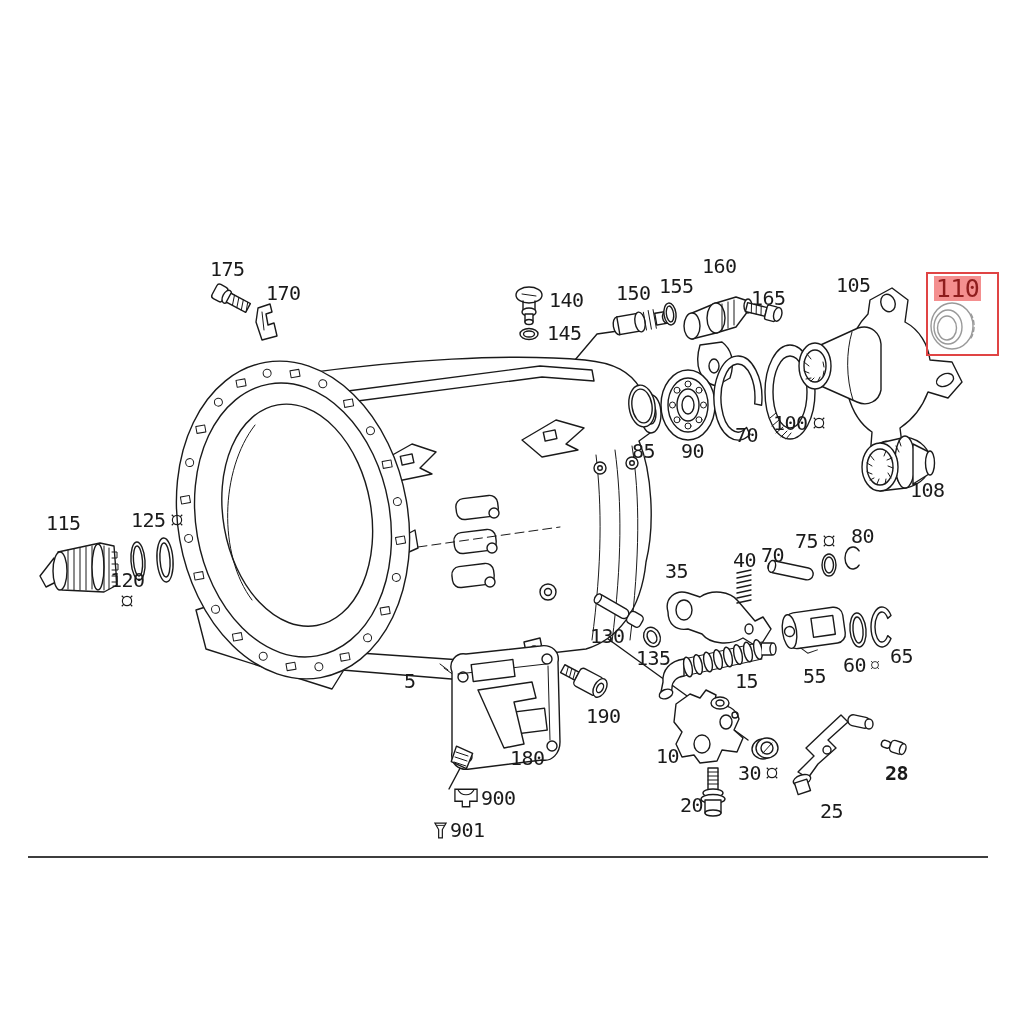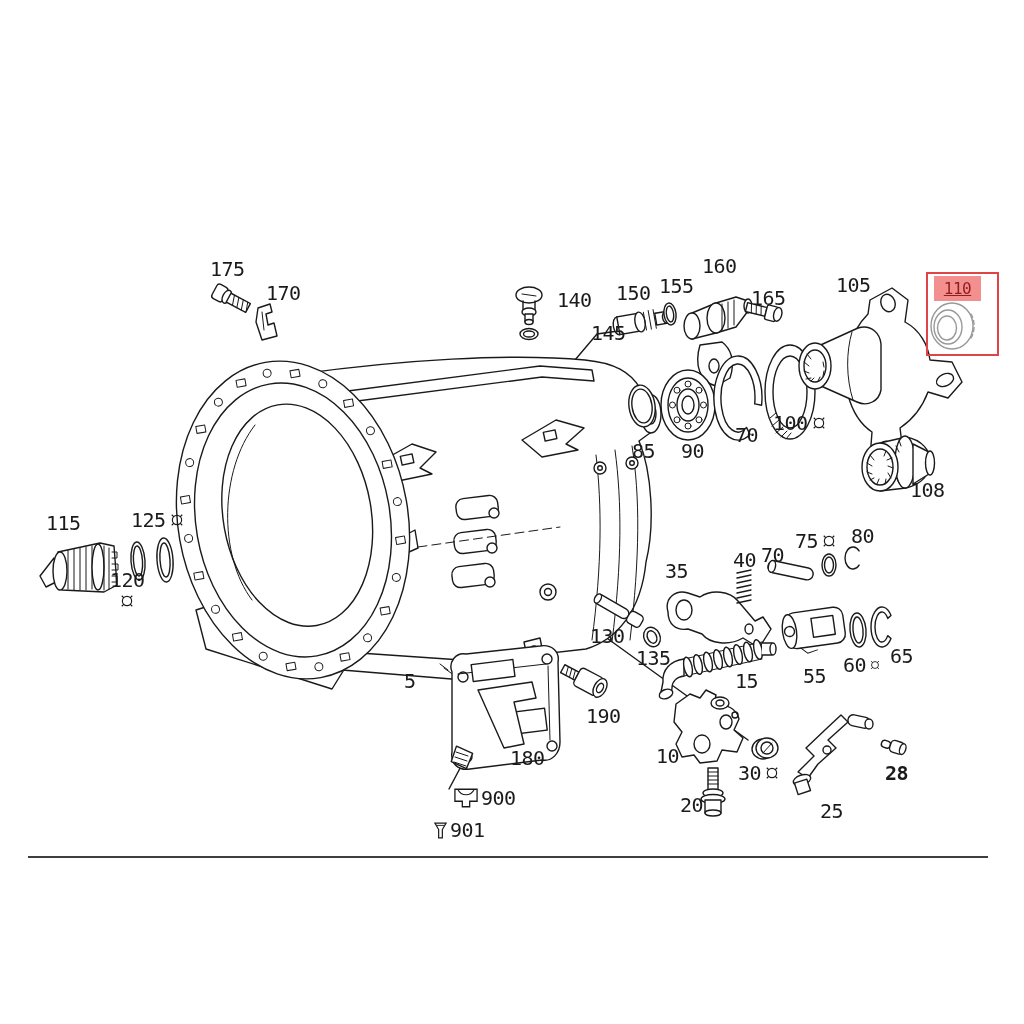--- a/index.html
+++ b/index.html
@@ -9,22 +9,22 @@
   .lineart path,.lineart ellipse,.lineart circle,.lineart rect,.lineart line,.lineart polygon{
     stroke:var(--ink,#1a1a1a);stroke-width:1.4;fill:none;stroke-linejoin:round;stroke-linecap:round;}
   .lineart .f{fill:#fff;}
   .lineart .thin{stroke-width:1;}
   .gray path,.gray ellipse{stroke:var(--part-gray,#999);}
   .part-label{position:absolute;font-size:20px;line-height:1;letter-spacing:-0.5px;
     color:var(--ink,#1a1a1a);display:flex;align-items:center;gap:3px;white-space:nowrap;cursor:pointer;}
   .part-label svg{position:static;display:block;}
   .hl-box{position:absolute;border:2px solid var(--hl-border,#e04444);background:transparent;cursor:pointer;}
   .hl-label{position:absolute;display:flex;align-items:center;justify-content:center;
-    font-size:16px;letter-spacing:-0.5px;cursor:pointer;
-    background:var(--hl-bg,#f48f8f);color:var(--hl-text,#8f1d1d);text-decoration:underline;}
+    font-size:25px;letter-spacing:-0.5px;cursor:pointer;
+    background:var(--hl-bg,#f48f8f);color:var(--hl-text,#8f1d1d);}
   .divider{position:absolute;background:var(--divider,#3e3e3e);}
 </style>
 </head>
 <body>
 
 <div class="stage" style="--paper: #ffffff; --ink: #1a1a1a; --part-gray: #999999; --divider: #3e3e3e; --hl-border: #e04444; --hl-bg: #f48f8f; --hl-text: #8f1d1d;">
 
   <svg class="lineart" width="1024" height="1024" viewBox="0 0 1024 1024">
 
     <g class="thin">
@@ -392,24 +392,24 @@
   <div class="hl-box" style="left:926px;top:272px;width:69px;height:80px;"></div>
   <div class="hl-label" style="left:934px;top:276px;width:47px;height:25px;">110</div>
 
   <div>
       <div class="part-label" style="left: 210px; top: 259px;">
         <span>175</span>
       </div>
       <div class="part-label" style="left: 266px; top: 283px;">
         <span>170</span>
       </div>
-      <div class="part-label" style="left: 549px; top: 290px; margin-left: 8px;">
+      <div class="part-label" style="left: 549px; top: 290px;">
         <span>140</span>
       </div>
-      <div class="part-label" style="left: 547px; top: 323px; margin-left: 44px;">
+      <div class="part-label" style="left: 547px; top: 323px;">
         <span>145</span>
       </div>
       <div class="part-label" style="left: 616px; top: 283px;">
         <span>150</span>
       </div>
       <div class="part-label" style="left: 659px; top: 276px;">
         <span>155</span>
       </div>
       <div class="part-label" style="left: 702px; top: 256px;">
         <span>160</span>

